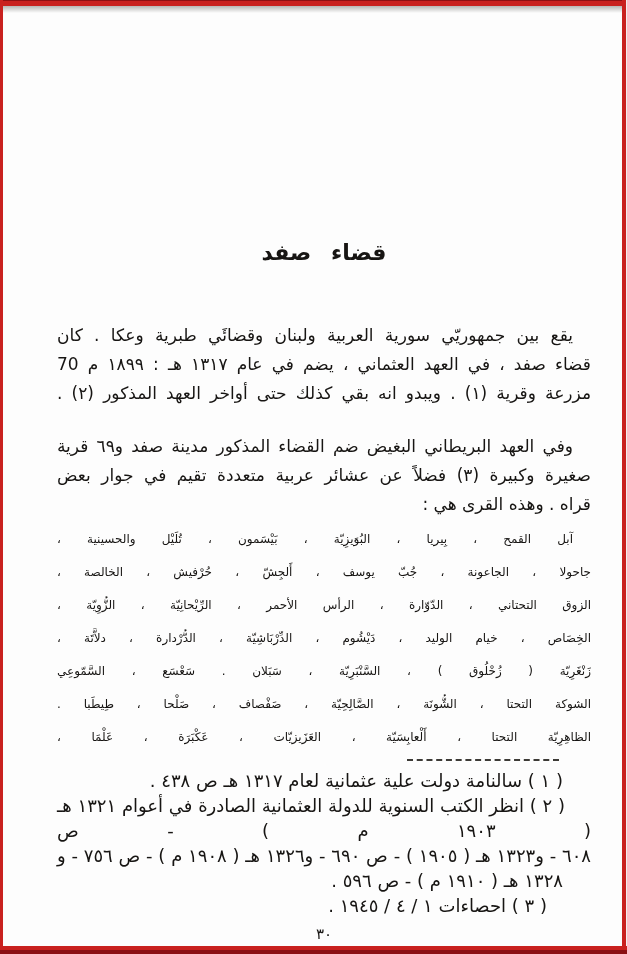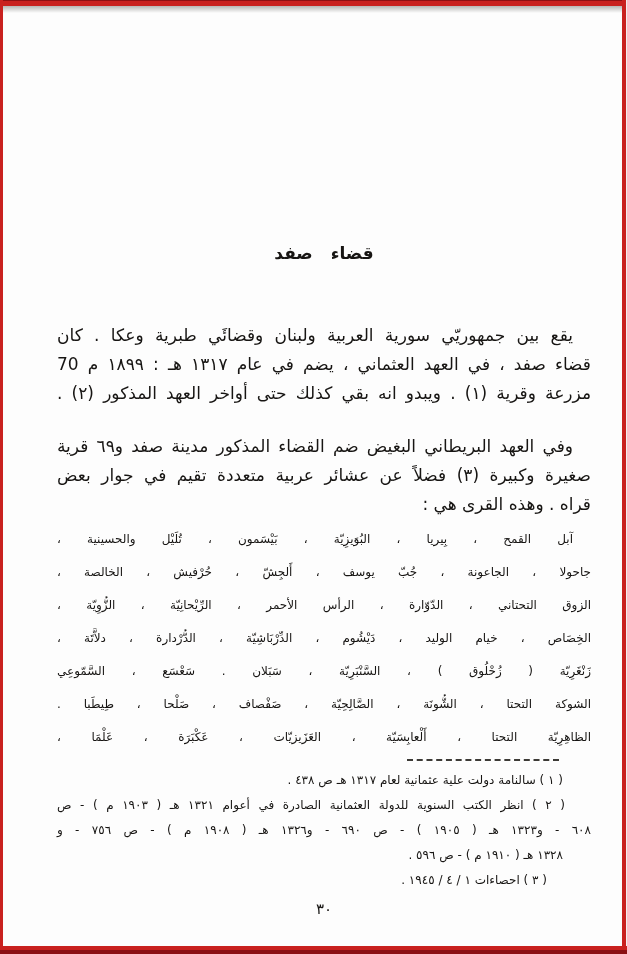--- a/index.html
+++ b/index.html
@@ -23,41 +23,41 @@
   .right-sliver  { position:absolute; top:0; bottom:0; right:0; width:1px; background:#efefef; }
   .border-bottom { position:absolute; bottom:0; left:0; right:0; height:8px;
                    background:linear-gradient(var(--border-red,#c9211f) 0 55%, #8a1014 55% 100%); }
 
   .content { direction:rtl; margin:0 36px 0 57px; }
 
   .title {
     margin-top:243px;
     text-align:center;
     font-weight:bold;
-    font-size:17px;
+    font-size:22px;
     line-height:20px;
     word-spacing:12px;
   }
 
   .para    { font-size:17px; line-height:29px; }
   .para-1  { margin-top:58px; }
   .para-2  { margin-top:24px; }
   .villages{ font-size:12px; line-height:33px; margin-top:4px; word-spacing:1px; }
 
   .line    { text-align:right; }
   .jl      { text-align:justify; text-align-last:justify; }
   .indent  { text-indent:18px; }
 
   .fn-rule {
     border:none; border-top:2px dashed #3c3a36;
     width:152px; height:0;
     margin:5px 32px 0 0;
   }
 
-  .footnotes { font-size:12px; line-height:25px; margin-top:7px; }
+  .footnotes { font-size:18px; line-height:25px; margin-top:7px; }
   .fn-ind-sm { margin-right:28px; }
   .fn-start  { text-indent:26px; }
   .fn-ind-lg { margin-right:28px; }
   .fn-ind-xl { margin-right:44px; }
 
   .pagenum { text-align:center; font-size:15px; margin-top:7px; letter-spacing:2px; }
 </style>
 </head>
 <body>
 

